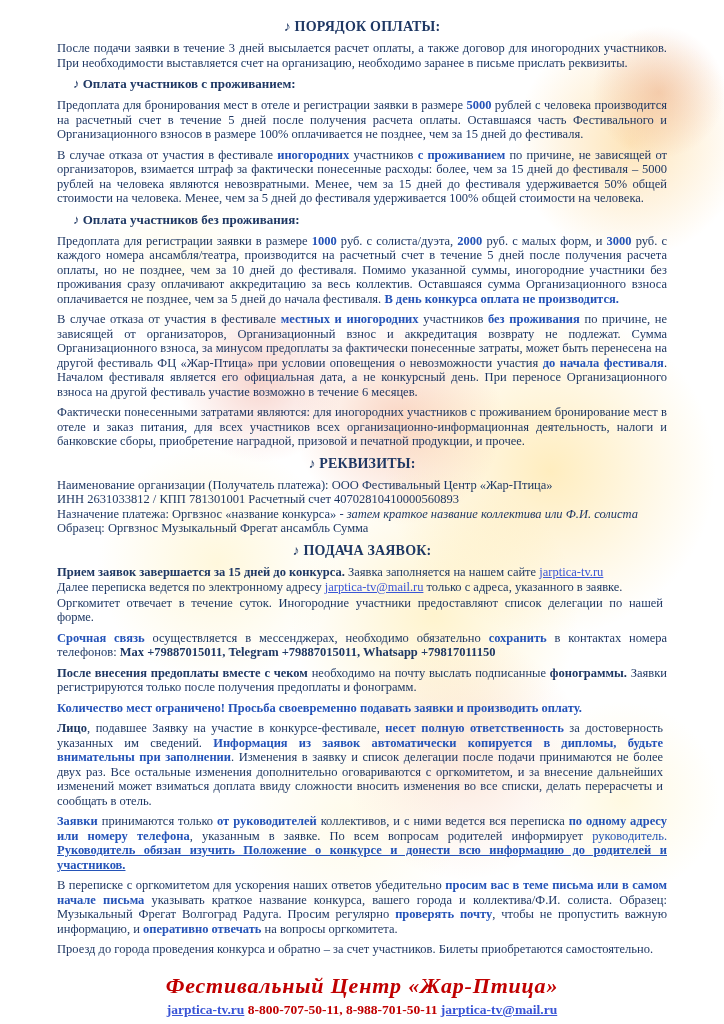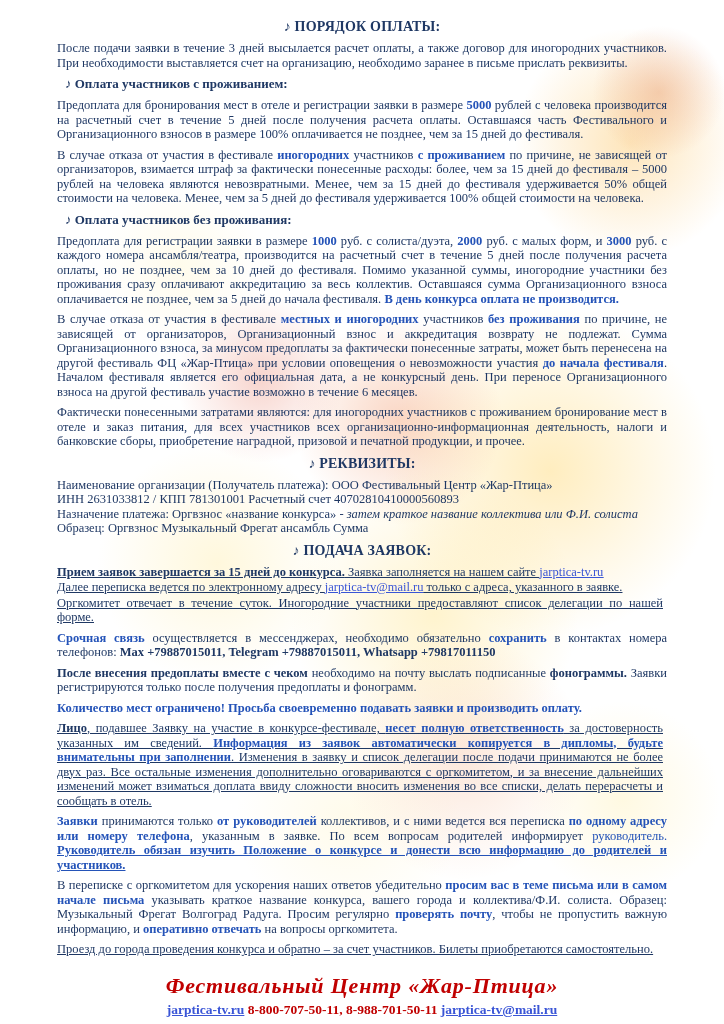--- a/index.html
+++ b/index.html
@@ -36,33 +36,33 @@
   .content{
     position:relative;
     padding:12px 57px 0 57px;
   }
   .content p{margin:0;}
   p.p, p.pt, p.line{
     font-size:12.5px;
     line-height:1.16;
   }
   p.p{ text-align:justify; margin:6px 0; }
-  p.pt{ text-align:justify; margin:0 4px 1px 0;text-decoration:underline; }
+  p.pt{ text-align:justify; margin:0 4px 1px 0; }
   p.line{ text-align:left; margin:0; }
   p.h1{
     text-align:center;
     font-weight:bold;
     font-size:14px;
     margin:7px 0 6px 0;
     letter-spacing:0.2px;
   }
   p.sub{
     font-weight:bold;
     font-size:13px;
-    margin:4px 0 1px 8px;
+    margin:4px 0 1px 16px;
     text-align:left;
   }
   .note{font-weight:bold;}
   .rn{color:var(--navy);text-align:right;}
   .rb{color:var(--navy);font-weight:bold;}
   .ra{color:var(--accent);font-weight:bold;}
   .rau{color:var(--accent);font-weight:bold;text-decoration:underline;}
   .rbl{color:var(--accent);}
   .ri{color:var(--navy);font-style:italic;}
   .rrb{color:var(--red);font-weight:bold;}

